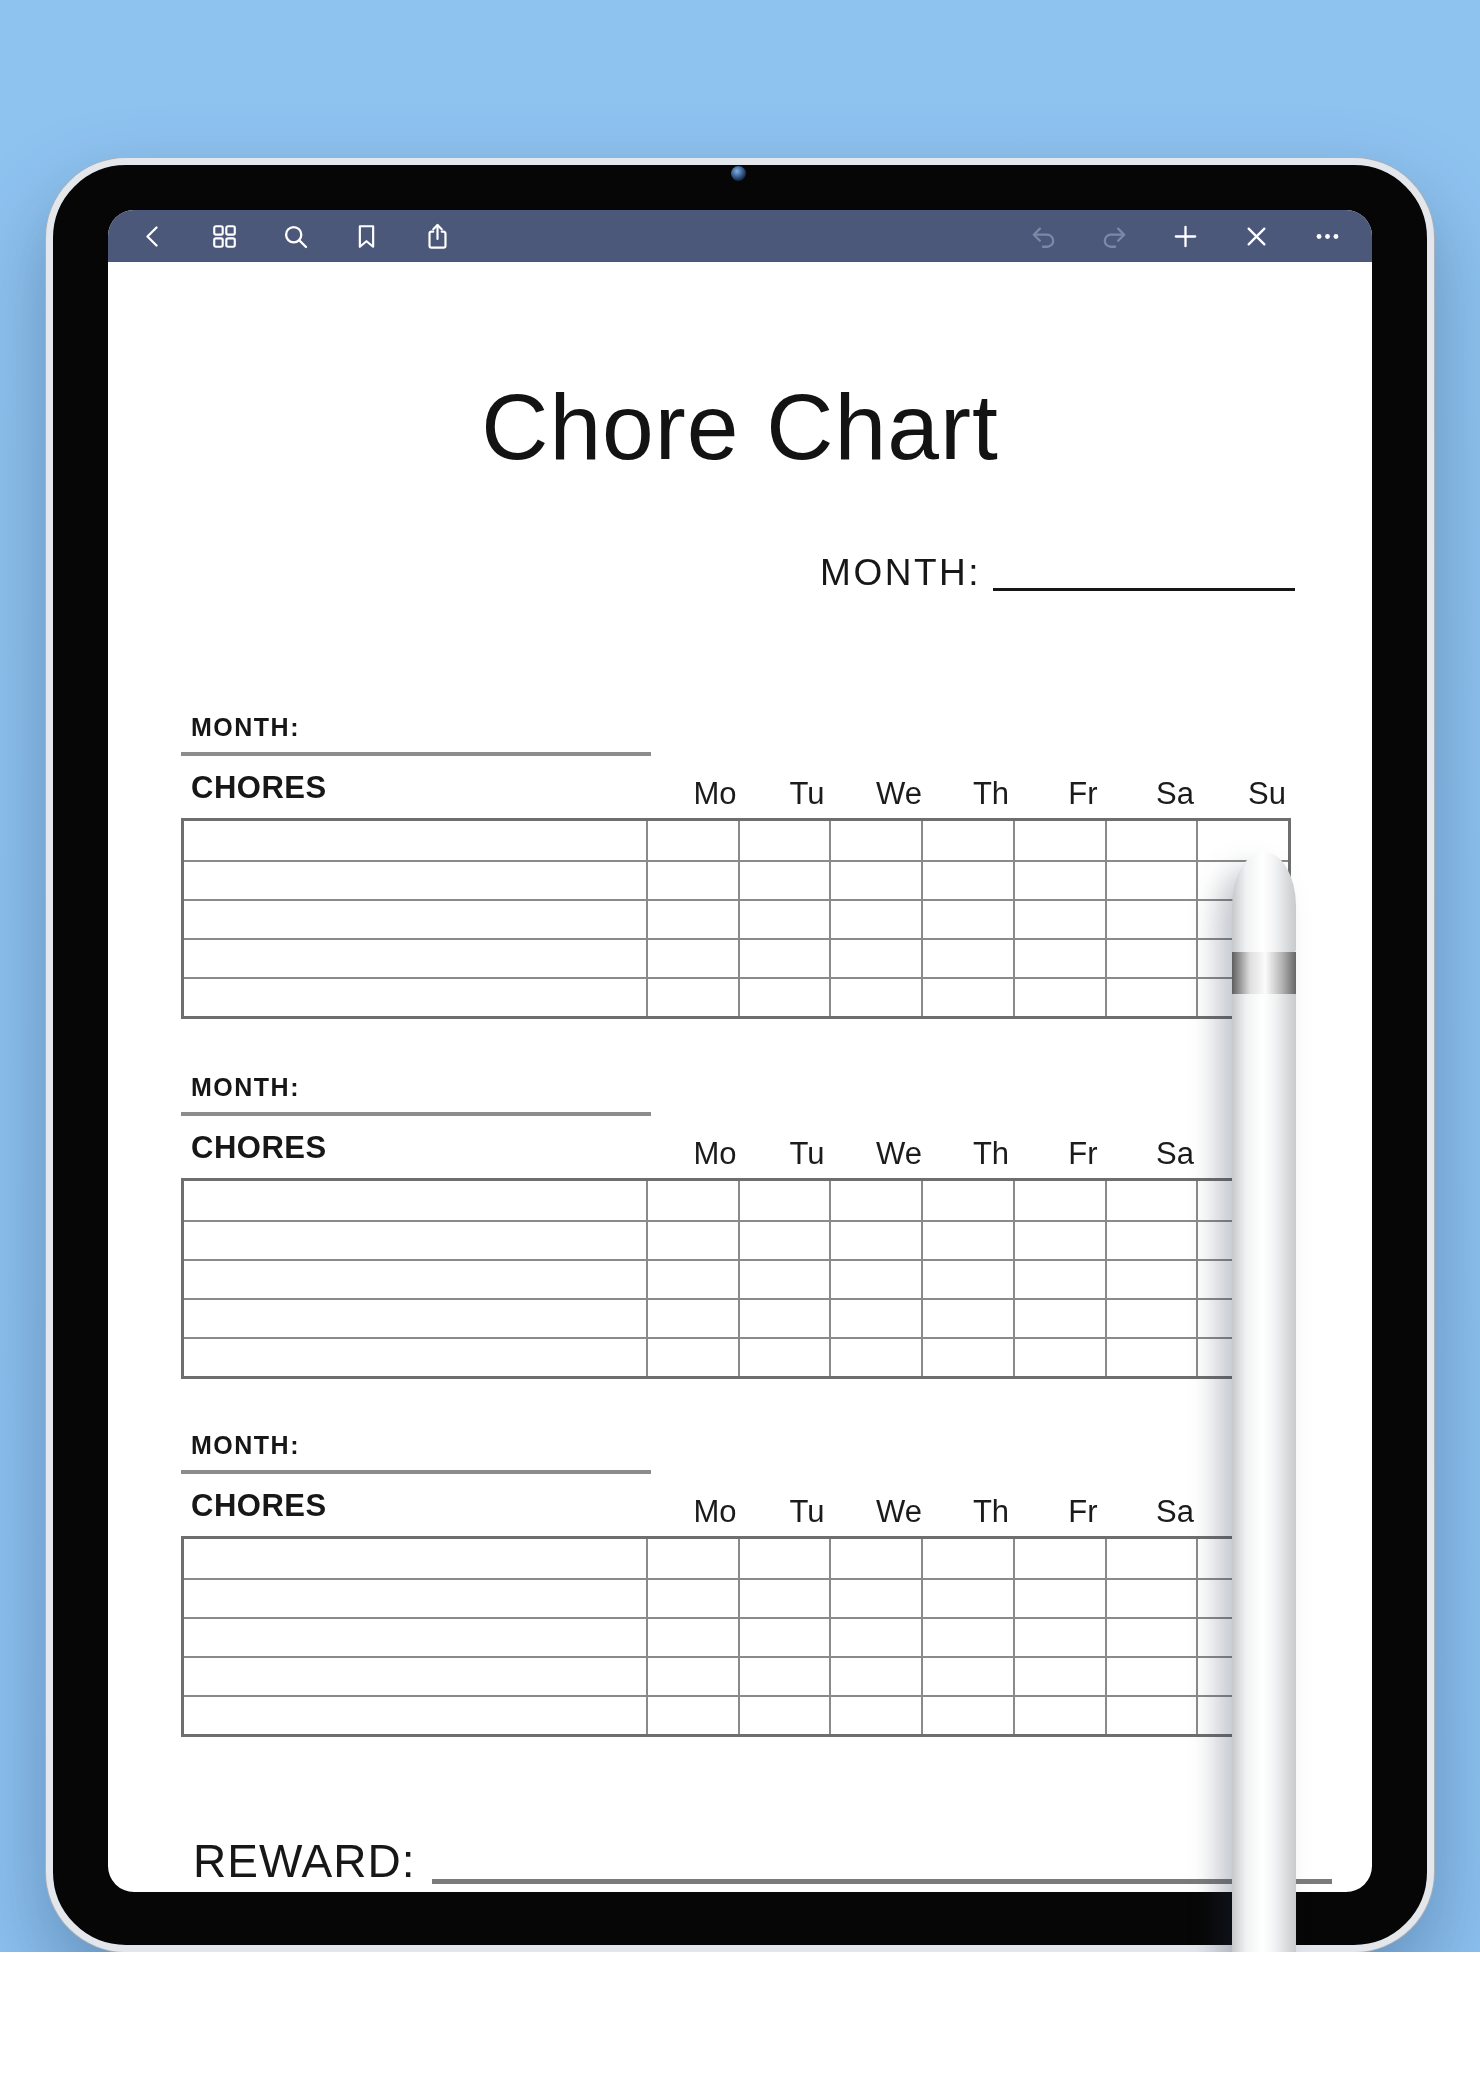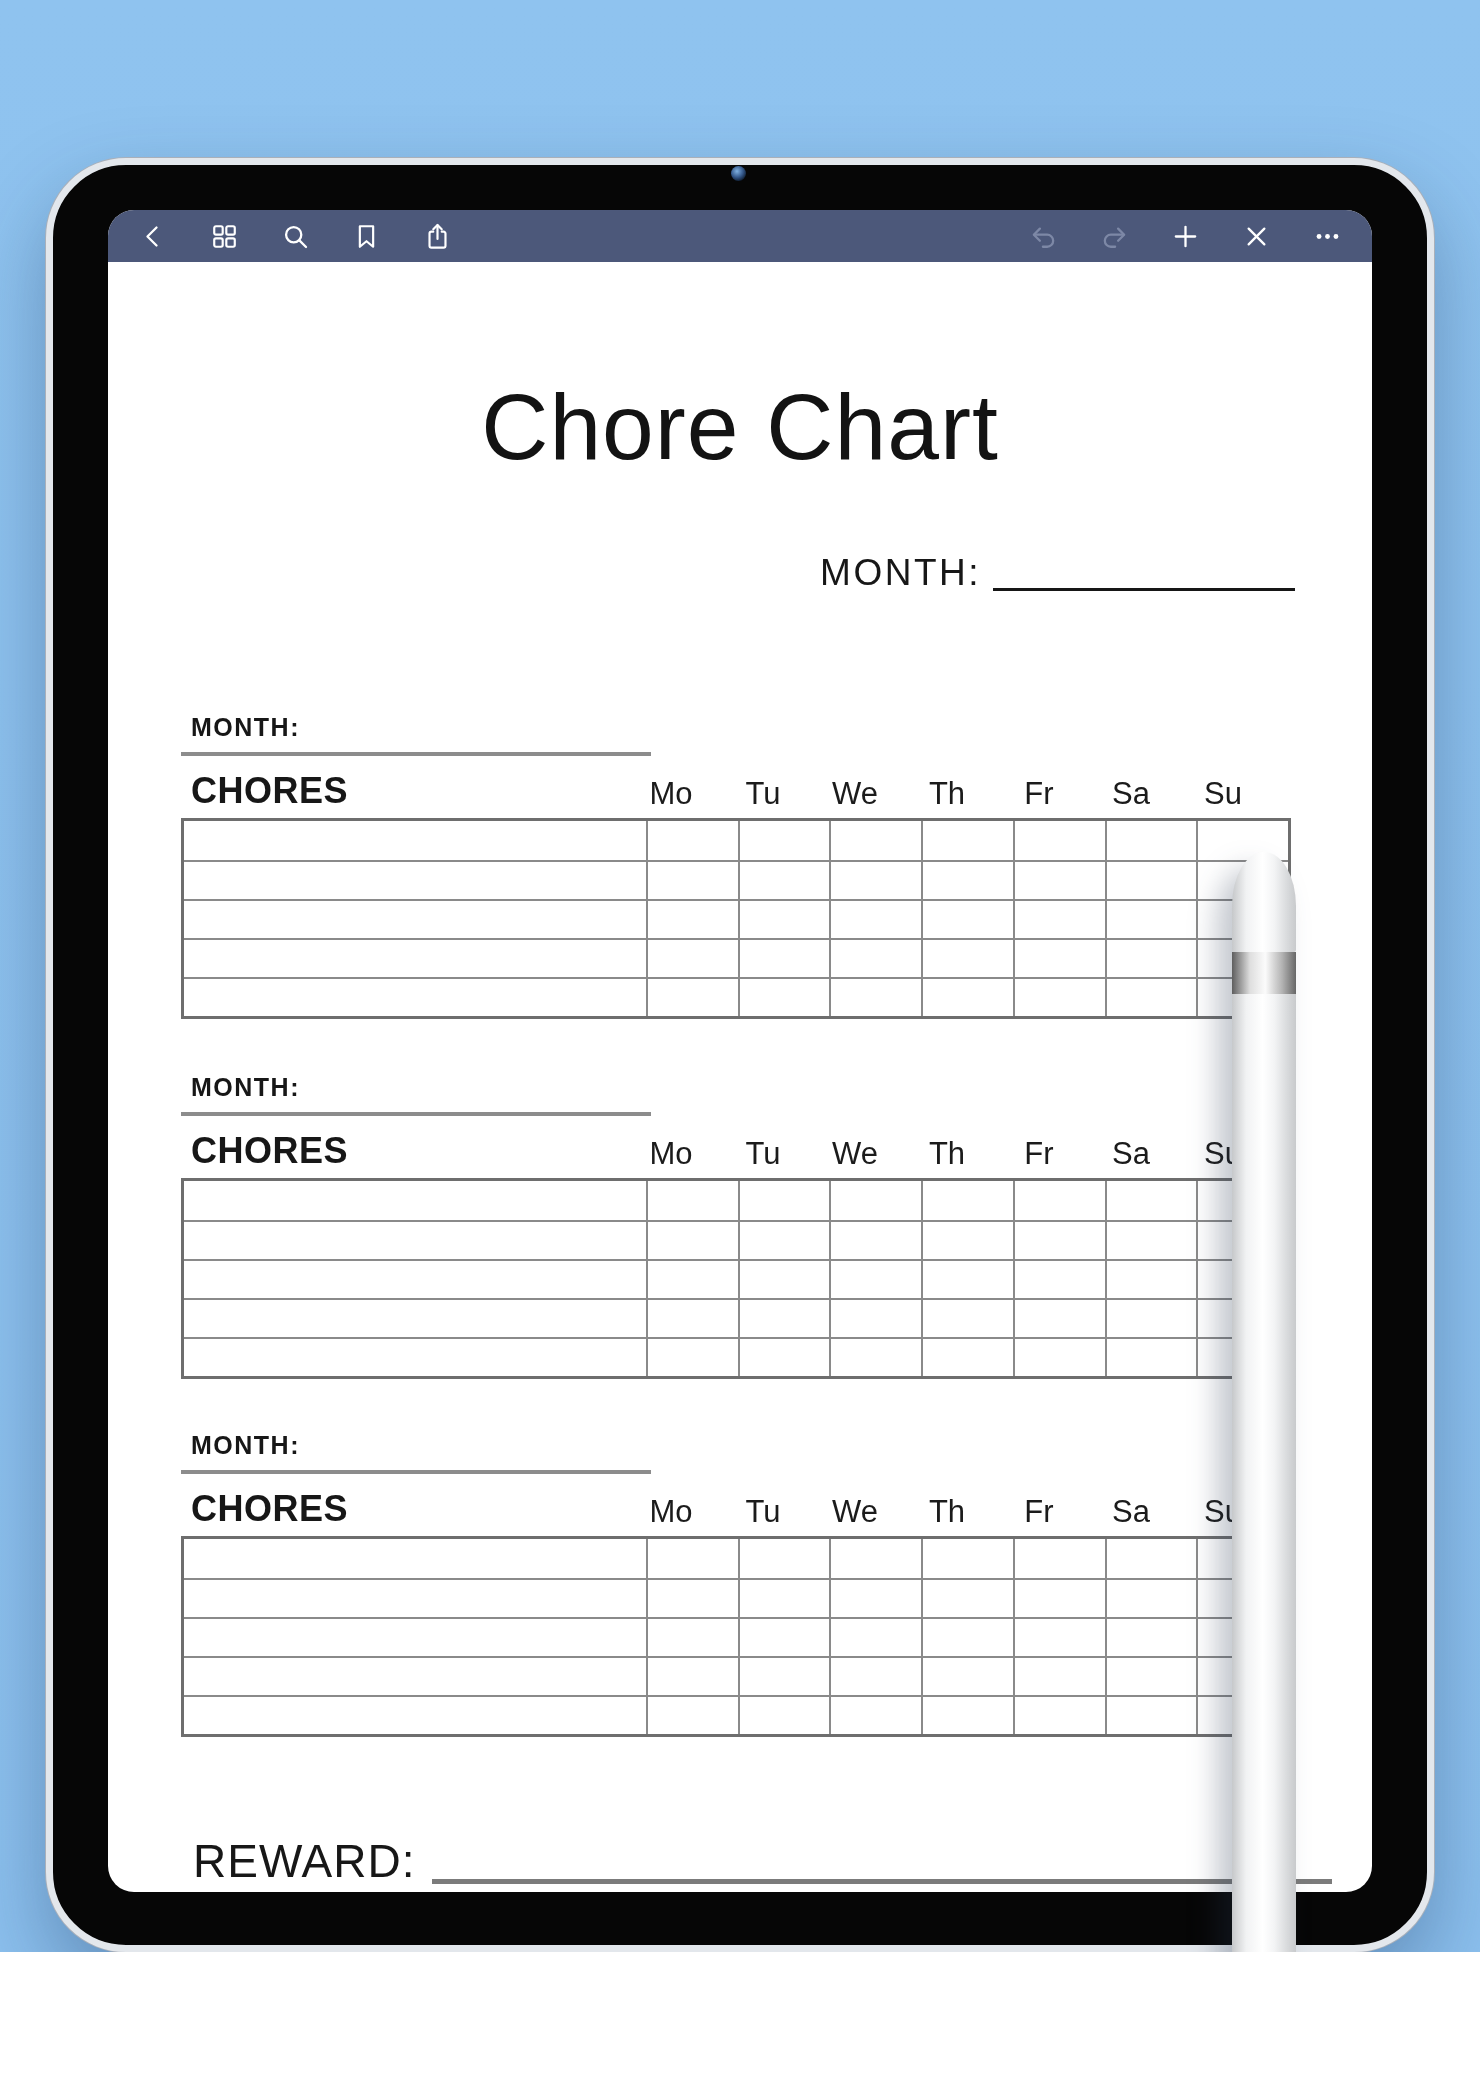--- a/index.html
+++ b/index.html
@@ -40,24 +40,24 @@
   .top-month-label { font-size:37px; font-weight:500; letter-spacing:2.5px; line-height:1; }
   .top-month-line { width:302px; height:30px; margin-left:12px; border-bottom:3px solid #161616; }
 
   .section { position:absolute; left:73px; width:1110px; height:308px; }
   .sec1 { top:452px; } .sec2 { top:812px; } .sec3 { top:1170px; }
 
   .s-month-label { position:absolute; top:0; left:10px; font-size:25px; font-weight:600;
                    letter-spacing:1.5px; line-height:1.1; }
   .s-month-line  { position:absolute; top:38px; left:0; width:470px; height:0;
                    border-bottom:4px solid #8c8c8c; }
-  .s-chores-label{ position:absolute; top:56px; left:10px; font-size:36px; font-weight:700;
+  .s-chores-label{ position:absolute; top:56px; left:10px; font-size:31px; font-weight:700;
                    letter-spacing:.5px; line-height:1.15; }
 
-  .days-row { position:absolute; top:58px; left:444px; width:644px; height:42px; display:flex; }
+  .days-row { position:absolute; top:58px; left:488px; width:644px; height:42px; display:flex; }
   .day { flex:1; text-align:center; align-self:flex-end; font-size:31px; line-height:1;
          padding-bottom:5px; color:#1b1b1b; }
 
   .grid { position:absolute; top:104px; left:0; width:1110px;
           border:3px solid #6e6e6e; background:#fff; }
   .trow { display:flex; height:39px; }
   .trow + .trow { border-top:2px solid #8a8a8a; }
   .cell { border-right:2px solid #8a8a8a; height:100%; }
   .cell:last-child { border-right:none; }
   .chores-cell { width:464px; flex:none; }

